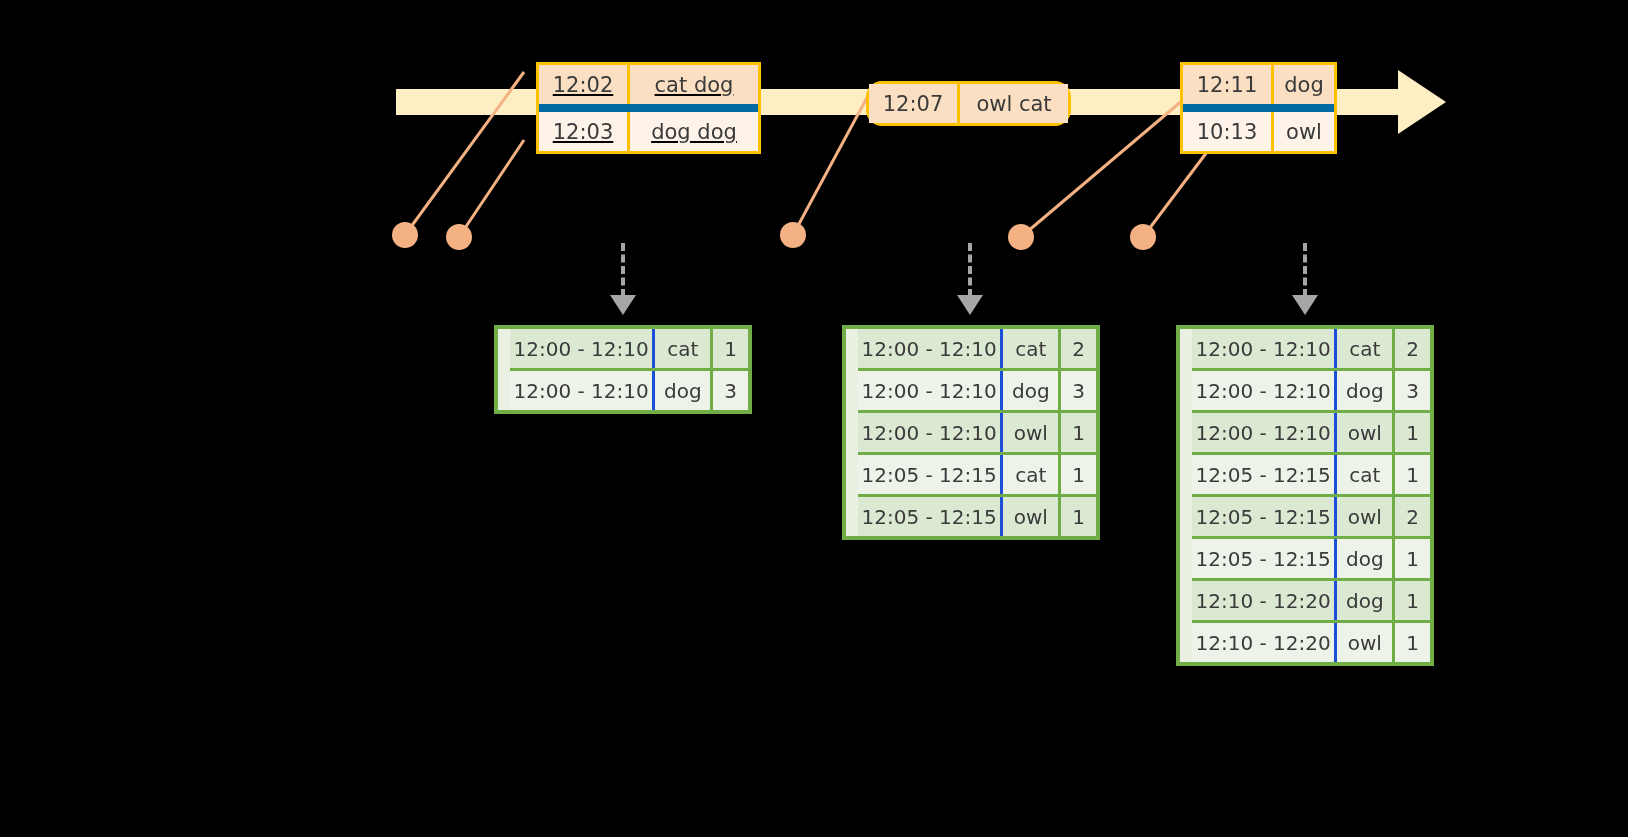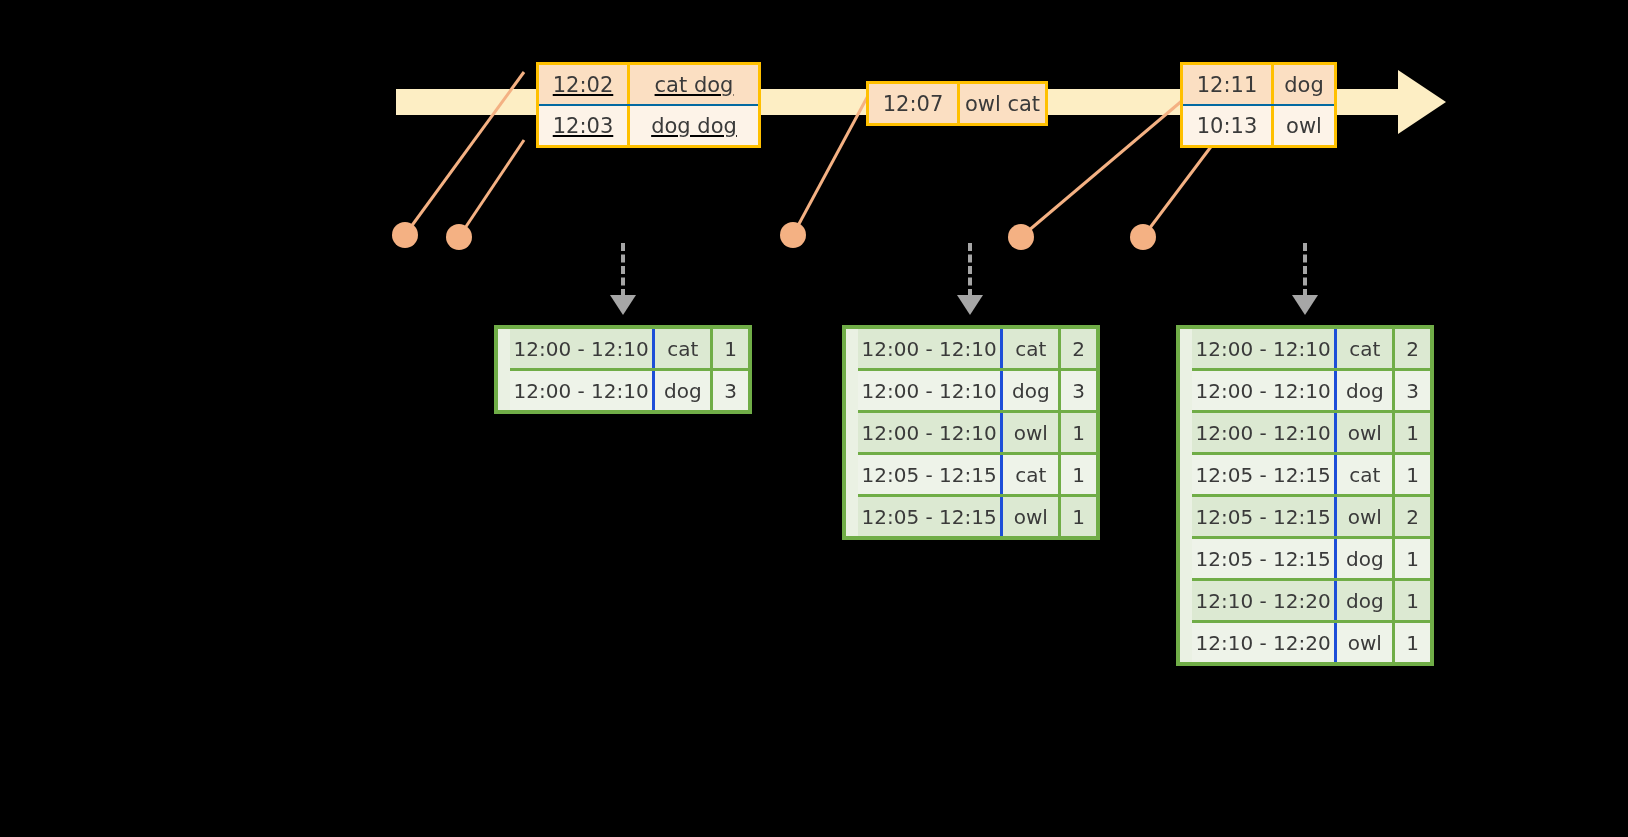--- a/index.html
+++ b/index.html
@@ -50,35 +50,35 @@
     display: flex;
     flex-direction: column;
     background: #fdf0e0;
   }
   .evt-row {
     display: flex;
     height: 39px;
   }
   .evt-row.r0 { background: #fbdfc2; }
   .evt-row.r1 { background: #fdf3e8; }
-  .evt-row + .evt-row { border-top: 2px solid #0369a1; }
+  .evt-row + .evt-row { border-top: 8px solid #0369a1; }
   .evt-cell {
     display: flex;
     align-items: center;
     justify-content: center;
     font-size: 21px;
     color: #3a3a3a;
     box-sizing: border-box;
     white-space: nowrap;
   }
   .evt-cell.time { width: 88px; }
   .evt-cell.val  { flex: 1; border-left: 3px solid #ffc000; }
 
   #evt-a { left: 536px; top: 62px; width: 225px; text-decoration: underline; }
-  #evt-b { left: 866px; top: 81px; width: 182px; }
+  #evt-b { left: 866px; top: 81px; width: 205px; border-radius: 16px; }
   #evt-c { left: 1180px; top: 62px; width: 157px; }
 
   
   .connectors { position: absolute; left: 0; top: 0; width: 1628px; height: 837px; pointer-events: none; }
   .dot {
     position: absolute;
     width: 26px;
     height: 26px;
     border-radius: 50%;
     background: #f4b183;

